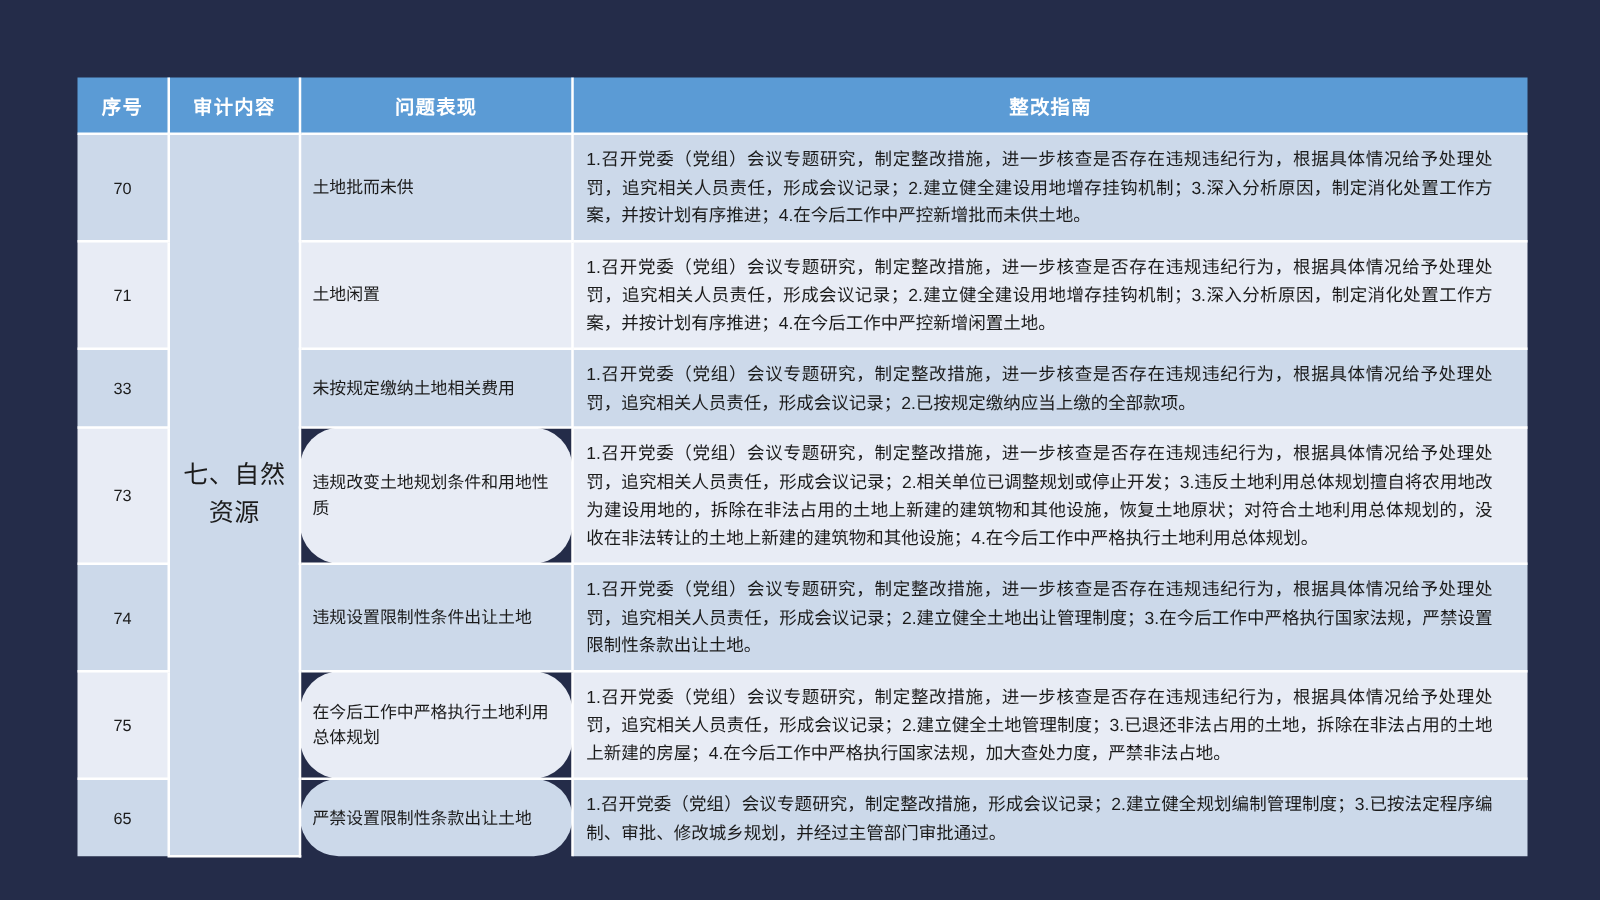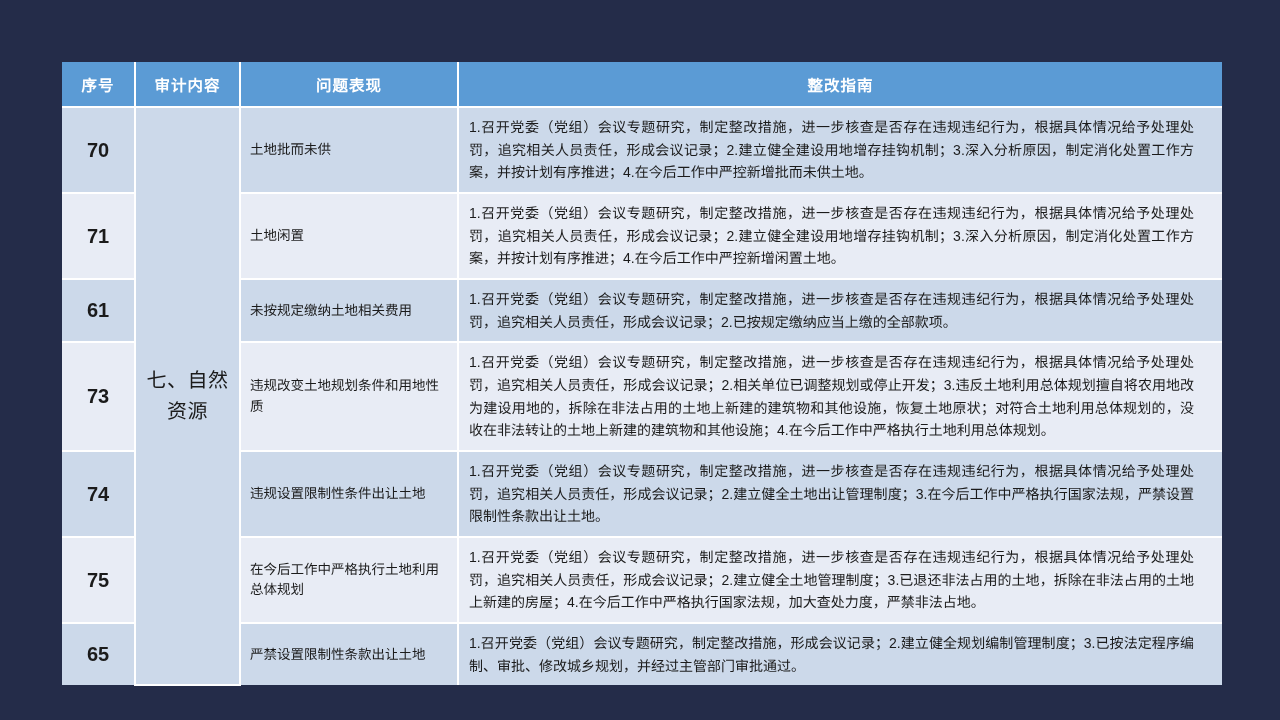--- a/index.html
+++ b/index.html
@@ -60,40 +60,40 @@
     font-size: 13px;
   }
   tbody td:last-child { border-right: none; }
   tbody tr:last-child td { border-bottom: none; }
 
   tbody tr.row-dark td { background: #ccd9ea; }
   tbody tr.row-light td { background: #e8ecf5; }
 
   td.cell-no {
     text-align: center;
-    font-size: 20px;
+    font-size: 13px;
     color: #1b1b1b;
-    font-weight: bold;
   }
   td.cell-cat {
     text-align: center;
     font-weight: normal;
     font-size: 20px;
     line-height: 1.55;
     background: #ccd9ea !important;
     letter-spacing: 0.5px;
   }
   td.cell-issue {
     text-align: left;
     font-size: 13.5px;
     line-height: 1.5;
     padding: 6px 9px;
   }
   td.cell-issue.multi {
     text-align: left;
+    border-radius: 32px;
   }
   td.cell-guide {
     text-align: justify;
     text-align-last: left;
     font-size: 14px;
     line-height: 1.62;
     padding: 8px 28px 8px 10px;
   }
 </style>
 </head>
@@ -125,21 +125,21 @@
           </td>
           <td class="cell-issue">土地批而未供</td>
           <td class="cell-guide">1.召开党委（党组）会议专题研究，制定整改措施，进一步核查是否存在违规违纪行为，根据具体情况给予处理处罚，追究相关人员责任，形成会议记录；2.建立健全建设用地增存挂钩机制；3.深入分析原因，制定消化处置工作方案，并按计划有序推进；4.在今后工作中严控新增批而未供土地。</td>
         </tr>
         <tr class="row-light">
           <td class="cell-no">71</td>
           <td class="cell-issue">土地闲置</td>
           <td class="cell-guide">1.召开党委（党组）会议专题研究，制定整改措施，进一步核查是否存在违规违纪行为，根据具体情况给予处理处罚，追究相关人员责任，形成会议记录；2.建立健全建设用地增存挂钩机制；3.深入分析原因，制定消化处置工作方案，并按计划有序推进；4.在今后工作中严控新增闲置土地。</td>
         </tr>
         <tr class="row-dark">
-          <td class="cell-no">61</td>
+          <td class="cell-no">33</td>
           <td class="cell-issue">未按规定缴纳土地相关费用</td>
           <td class="cell-guide">1.召开党委（党组）会议专题研究，制定整改措施，进一步核查是否存在违规违纪行为，根据具体情况给予处理处罚，追究相关人员责任，形成会议记录；2.已按规定缴纳应当上缴的全部款项。</td>
         </tr>
         <tr class="row-light">
           <td class="cell-no">73</td>
           <td class="cell-issue multi">违规改变土地规划条件和用地性质</td>
           <td class="cell-guide">1.召开党委（党组）会议专题研究，制定整改措施，进一步核查是否存在违规违纪行为，根据具体情况给予处理处罚，追究相关人员责任，形成会议记录；2.相关单位已调整规划或停止开发；3.违反土地利用总体规划擅自将农用地改为建设用地的，拆除在非法占用的土地上新建的建筑物和其他设施，恢复土地原状；对符合土地利用总体规划的，没收在非法转让的土地上新建的建筑物和其他设施；4.在今后工作中严格执行土地利用总体规划。</td>
         </tr>
         <tr class="row-dark">
           <td class="cell-no">74</td>

